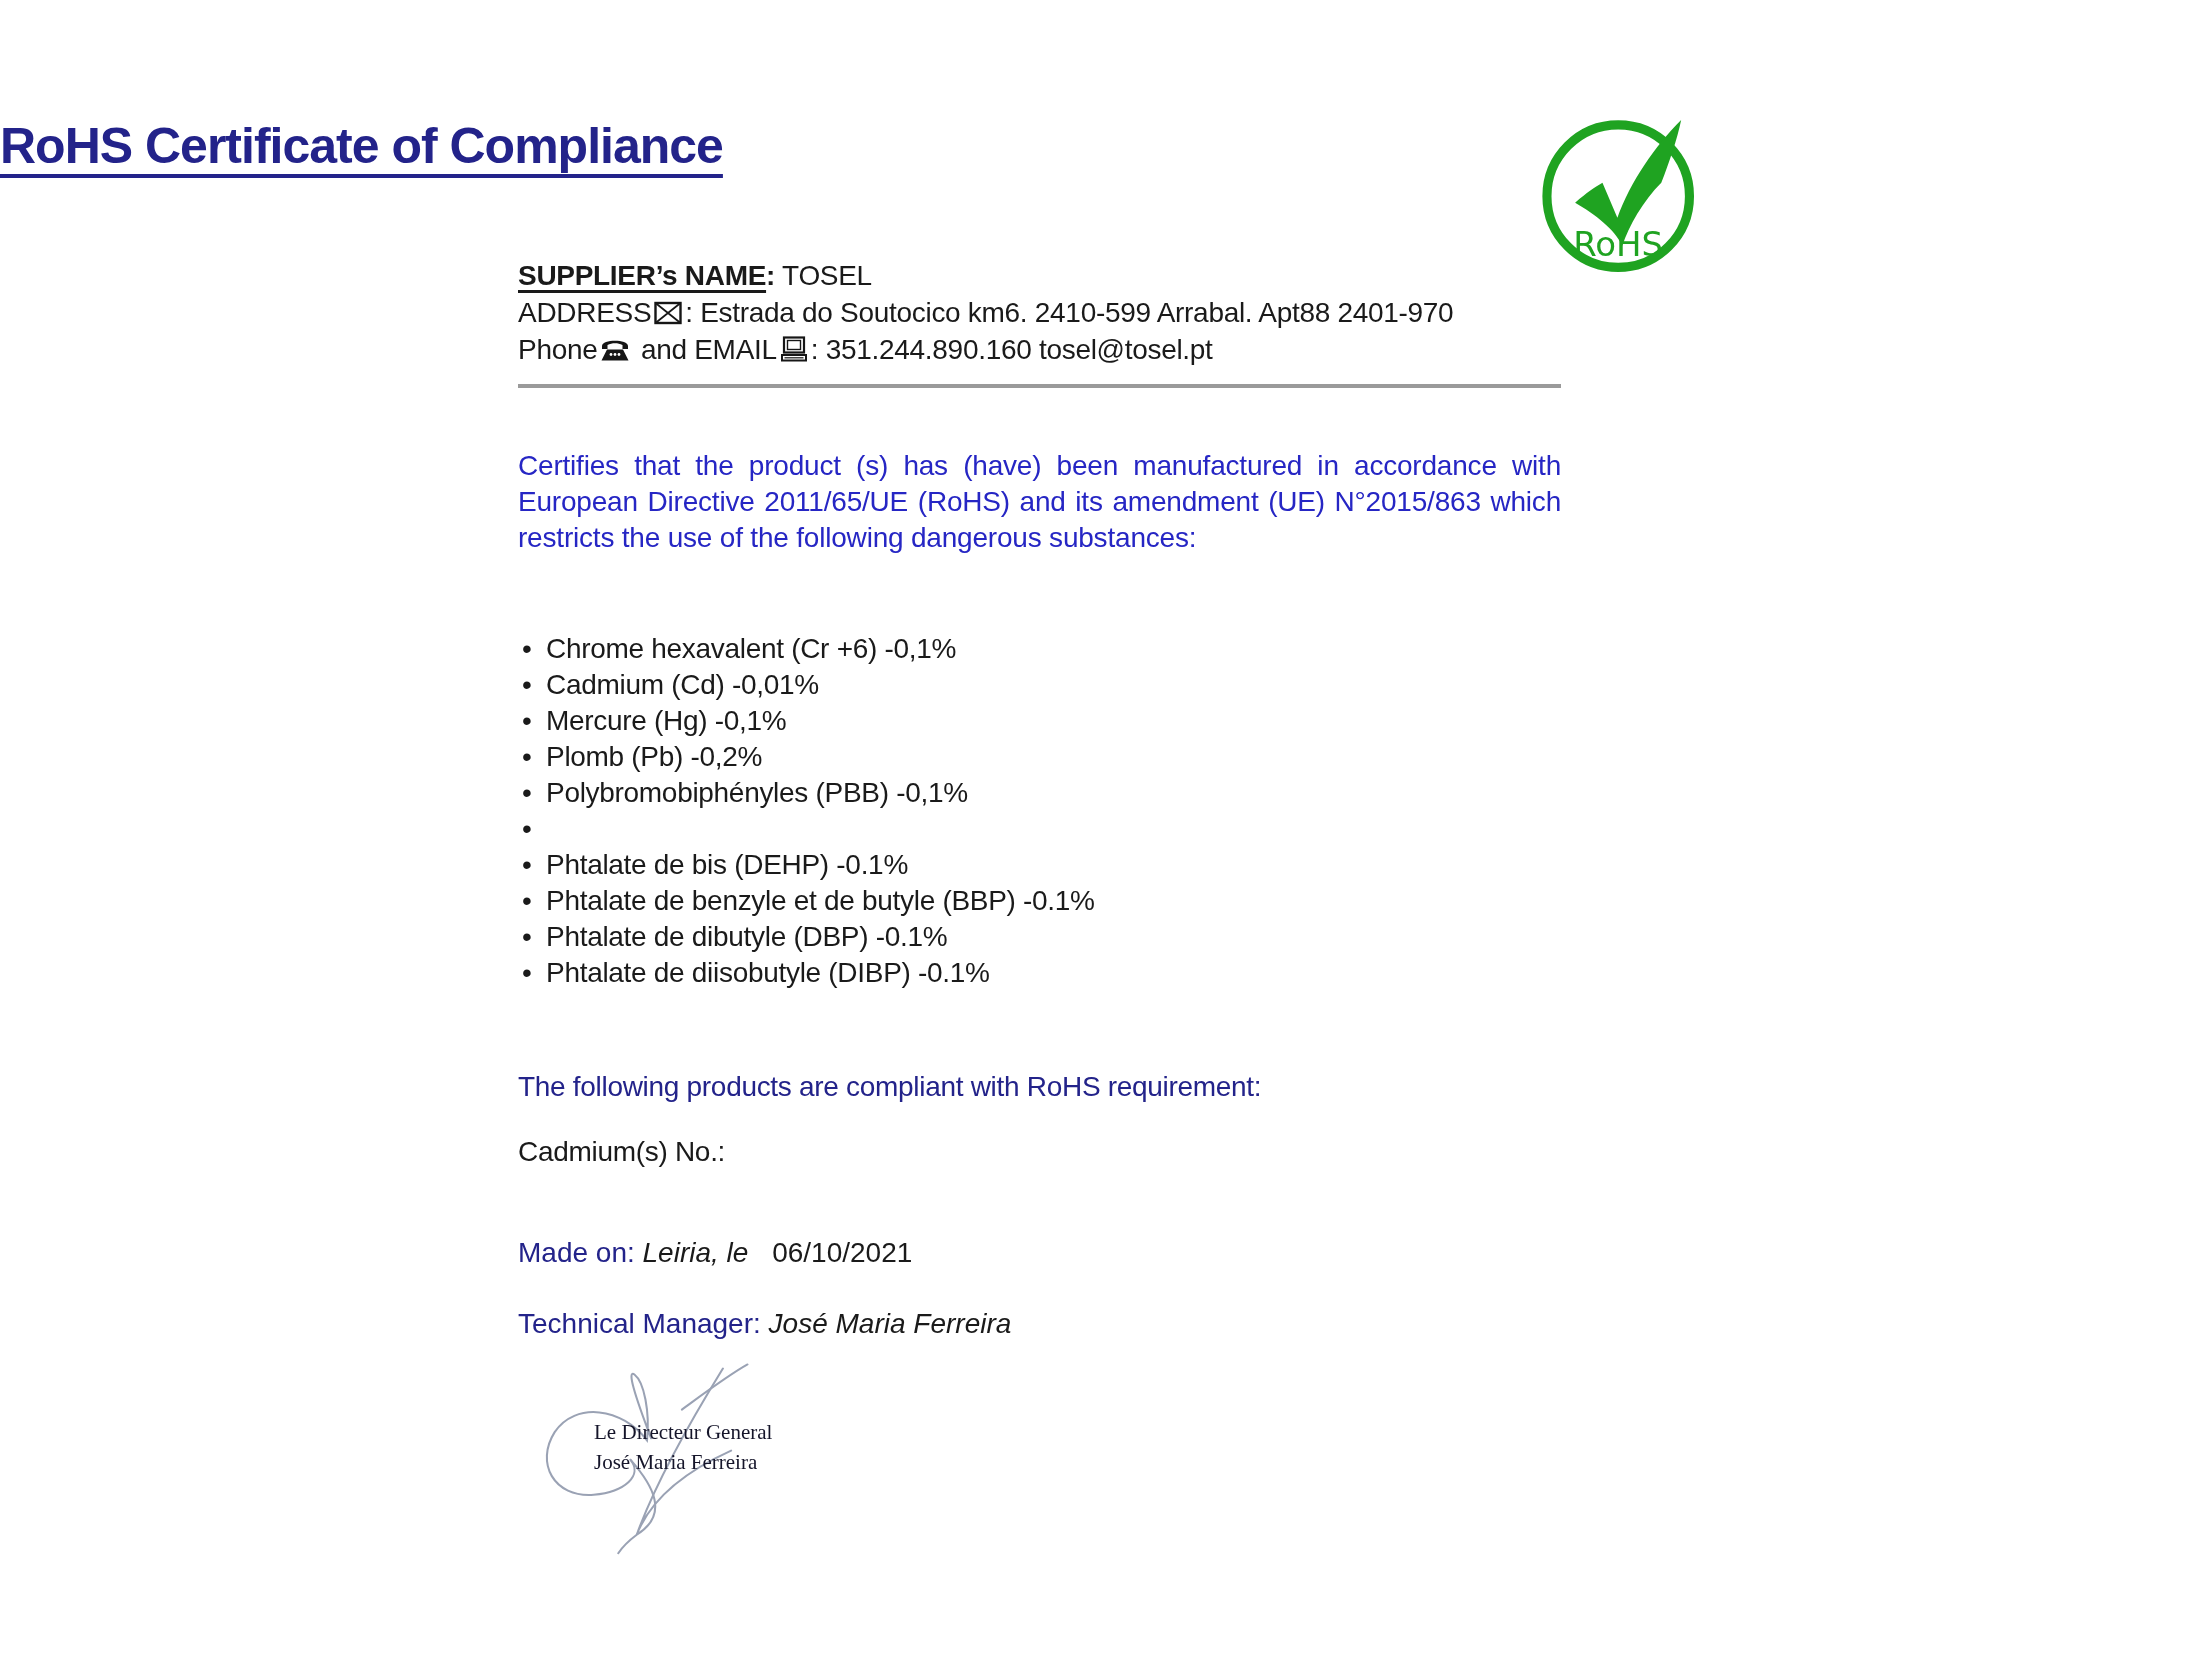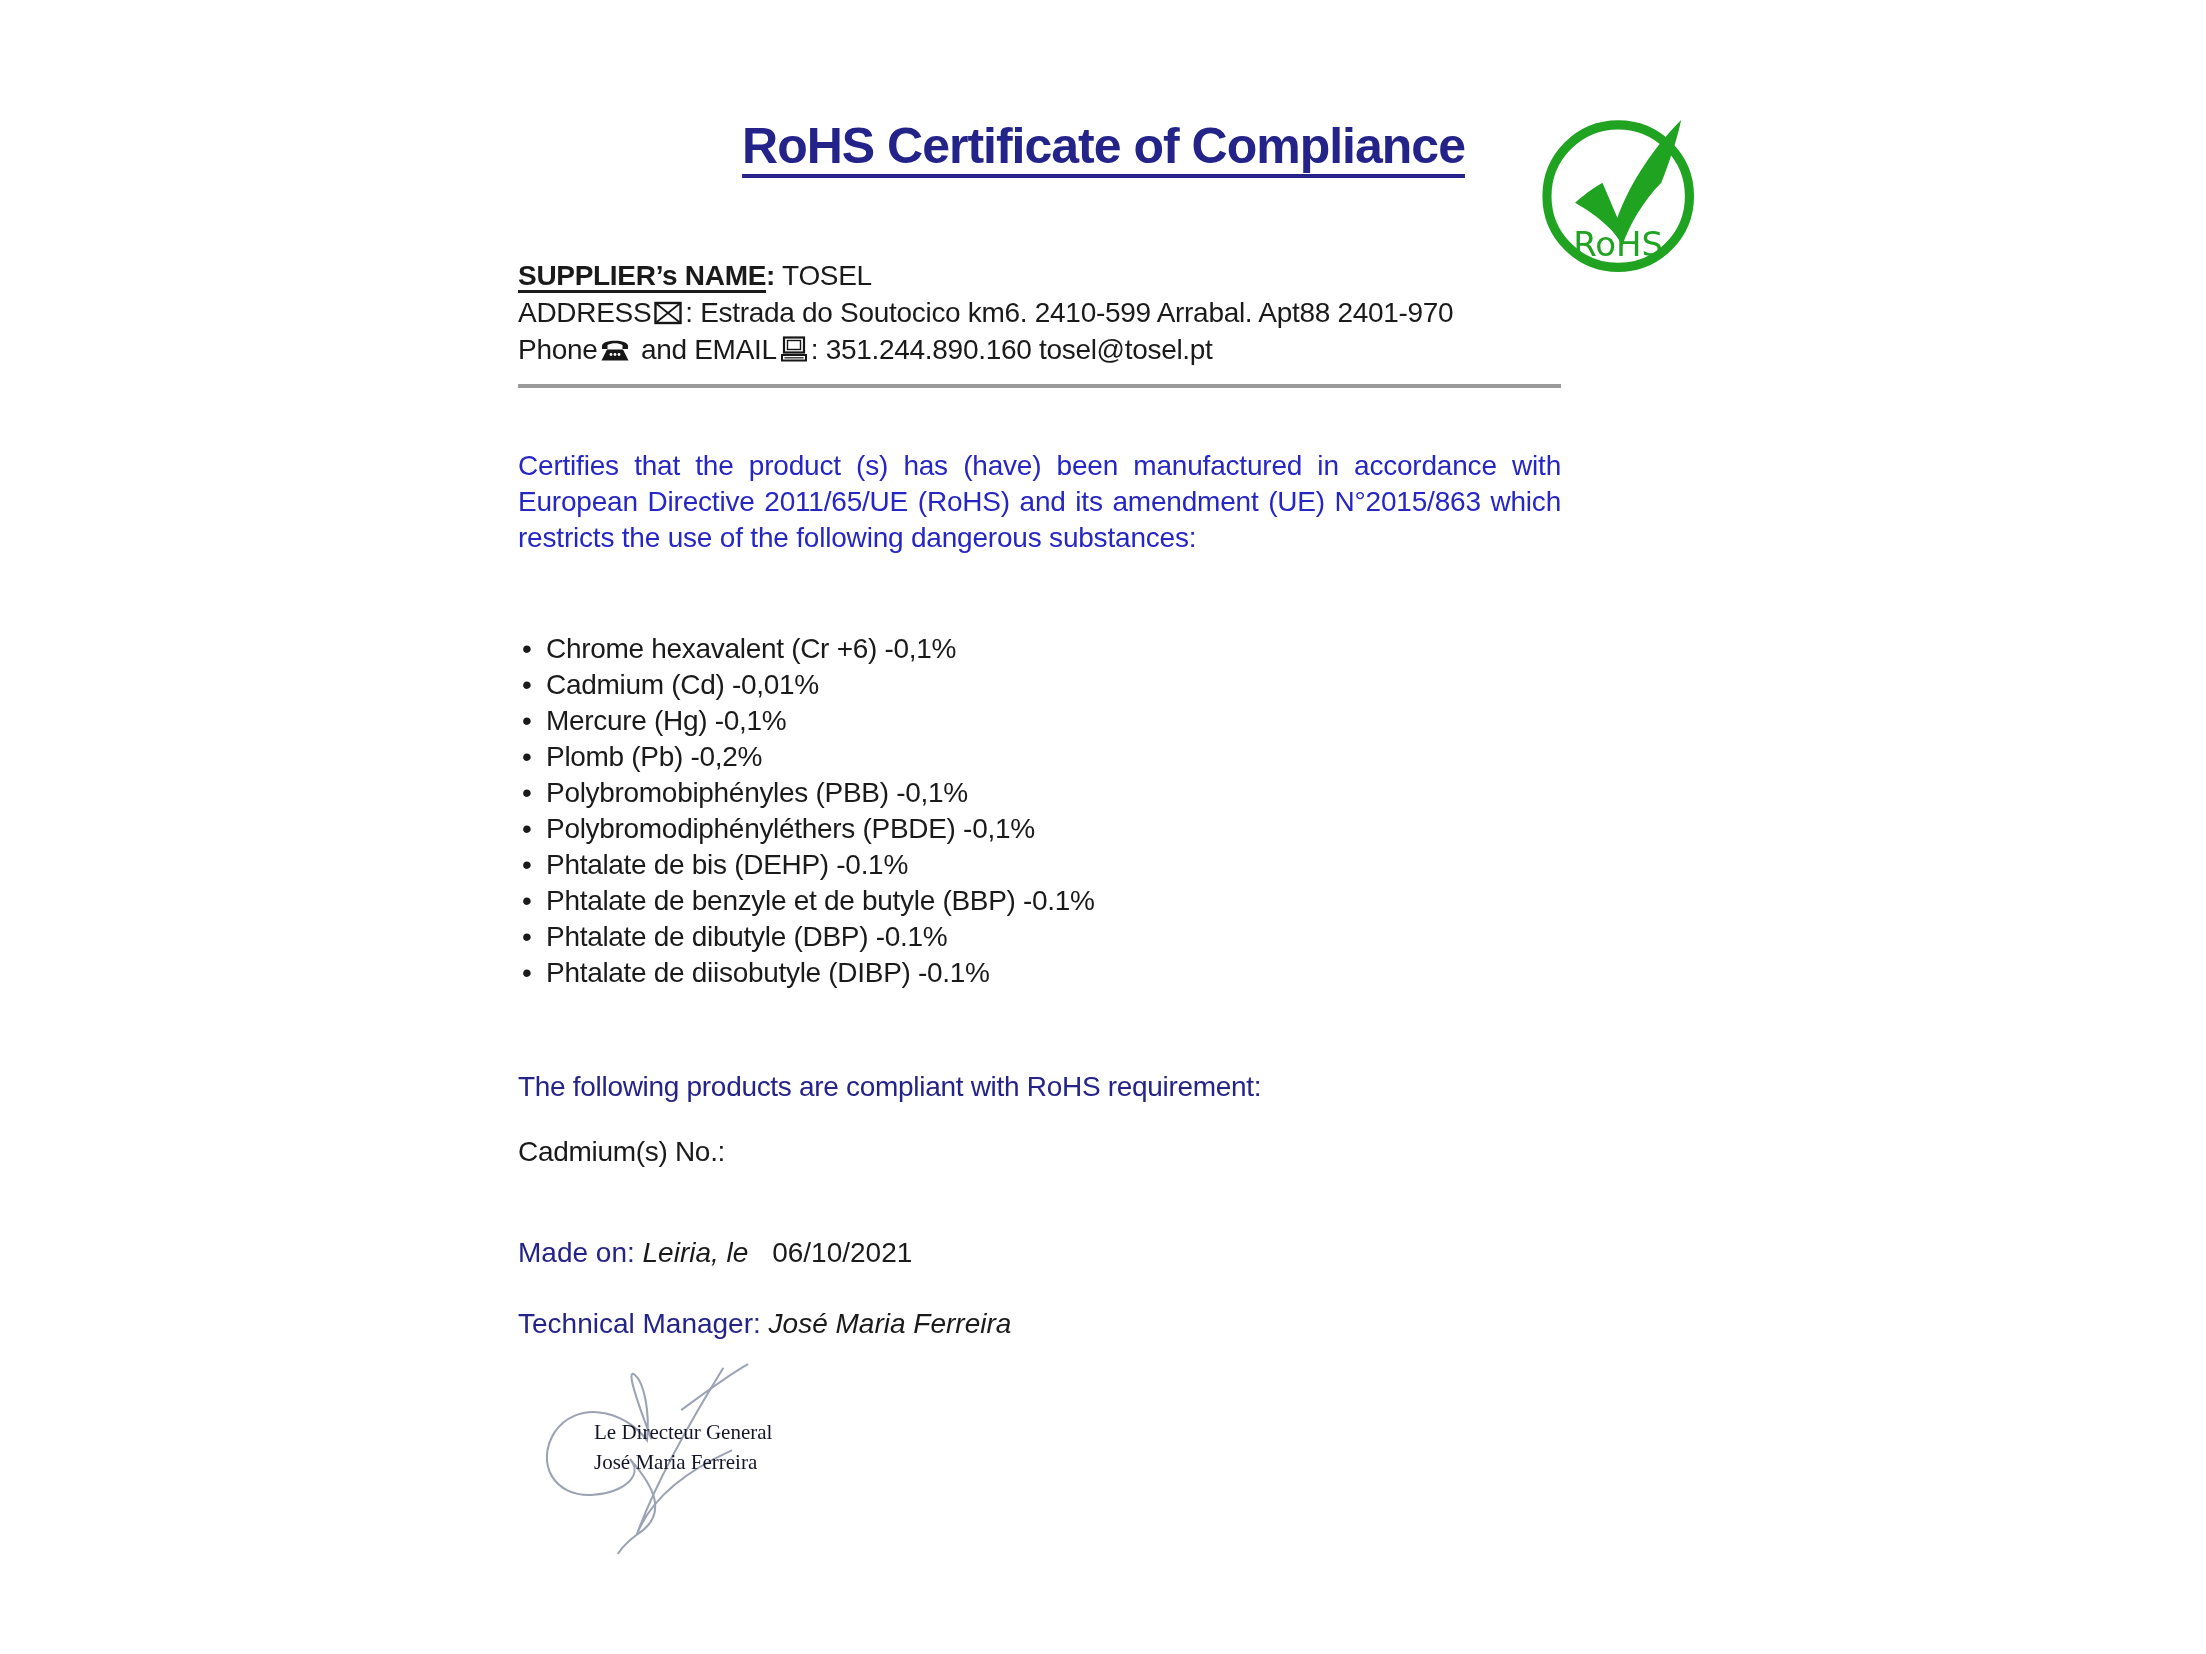--- a/index.html
+++ b/index.html
@@ -8,21 +8,21 @@
   }
   *{margin:0;padding:0;box-sizing:border-box;}
   html,body{background:#ffffff;}
   .page{
     position:relative; width:2207px; height:1655px; background:#ffffff;
     font-family:"Liberation Sans","DejaVu Sans",sans-serif;
     color:var(--text); overflow:hidden;
   }
   .content{position:absolute; left:518px; top:0; width:1043px; height:100%;}
 
-  .title-wrap{position:absolute; top:117px; width:100%; text-align:center;}
+  .title-wrap{position:absolute; top:117px; width:100%; text-align:left;}
   .doc-title{
     display:inline-block; color:var(--navy); font-weight:bold; font-size:50px;
     letter-spacing:-1px;
     text-decoration:underline; text-decoration-thickness:4px; text-underline-offset:11px;
   }
 
   .logo{position:absolute; left:1537px; top:100px; width:174px; height:179px; color:var(--green);}
 
   .supplier{position:absolute; top:257px; left:0; width:100%; font-size:28px; line-height:37px; letter-spacing:-0.3px;}
   .supplier .line{white-space:pre-wrap;}
@@ -118,21 +118,20 @@
       <li>
           <span class="dot">•</span>
           <span>Plomb (Pb) -0,2%</span>
         </li>
       <li>
           <span class="dot">•</span>
           <span>Polybromobiphényles (PBB) -0,1%</span>
         </li>
       <li>
           <span class="dot">•</span>
-          <span>Polybromodiphényléthers (PBDE) -0,1%</span>
         </li>
       <li>
           <span class="dot">•</span>
           <span>Phtalate de bis (DEHP) -0.1%</span>
         </li>
       <li>
           <span class="dot">•</span>
           <span>Phtalate de benzyle et de butyle (BBP) -0.1%</span>
         </li>
       <li>

